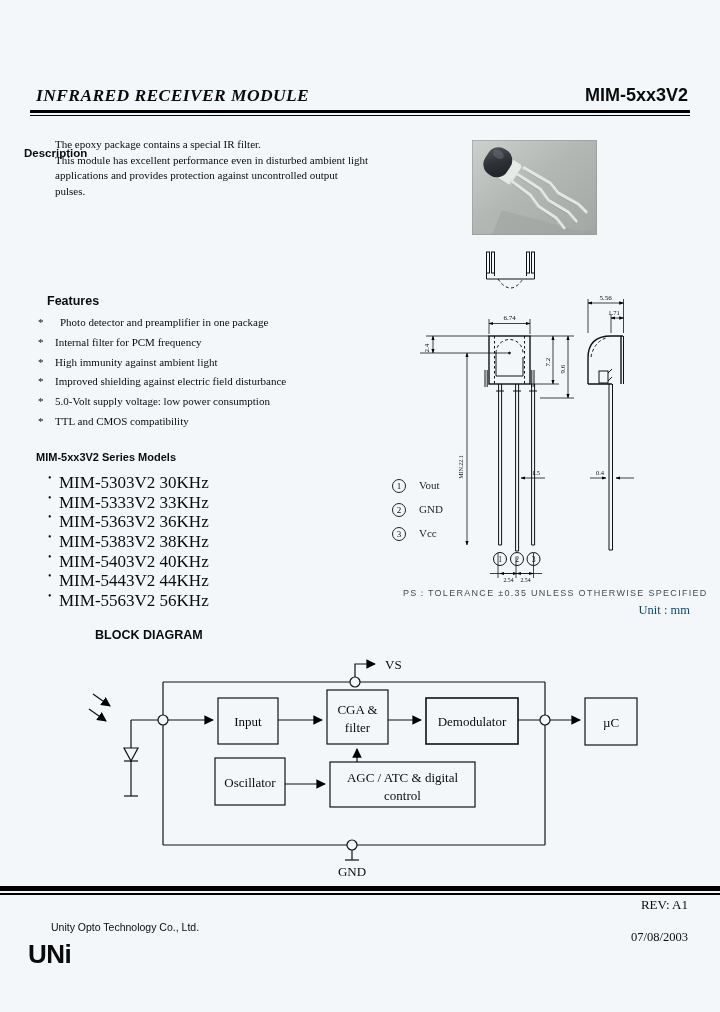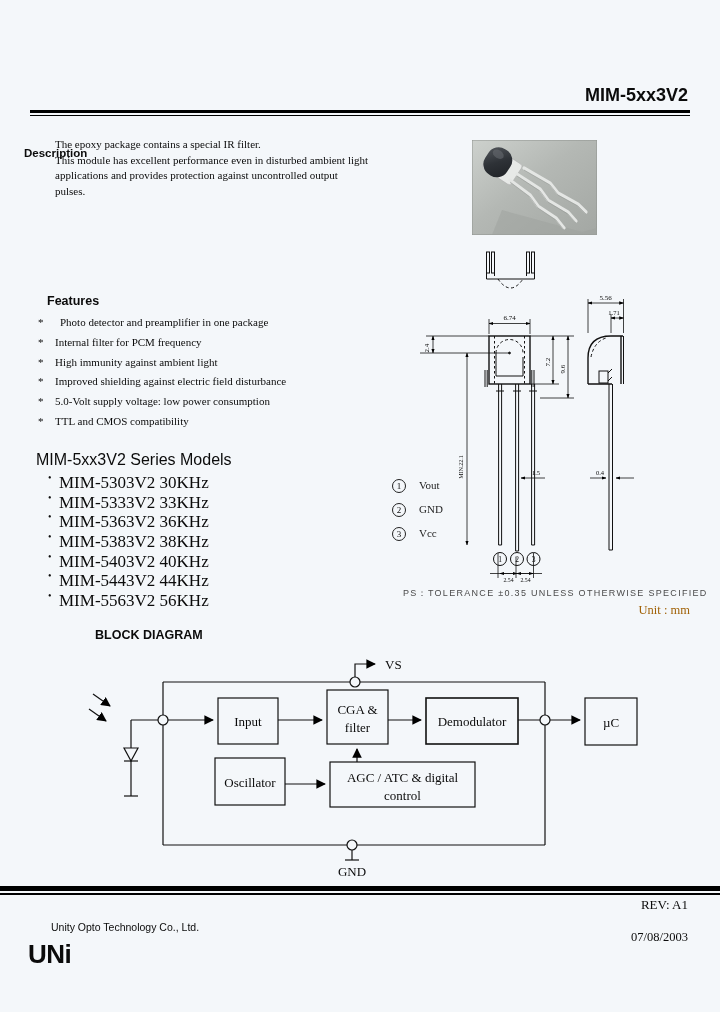--- a/index.html
+++ b/index.html
@@ -22,35 +22,35 @@
 
   .h-desc   { left:24px; top:119px; font-size:11.5px; font-weight:bold;margin-top:28px; }
   .desc-text { left:55px; top:137px; width:314px; font-size:11px; line-height:15.6px; }
   .desc-text p { margin:0; }
 
   .h-feat { left:47px; top:294px; font-size:12.5px; font-weight:bold; }
   .feat-row { left:0; width:430px; height:16px; }
   .feat-bullet { position:absolute; left:38px; top:0; font-size:11px; }
   .feat-text   { position:absolute; left:55px; top:0; font-size:11px; }
 
-  .h-models { left:36px; top:451px; font-size:16px; font-weight:normal; }
+  .h-models { left:36px; top:451px; font-size:11px; font-weight:bold; }
   .model-row { left:0; width:300px; height:16px; }
   .model-bullet { position:absolute; left:48px; top:-1px; font-size:10px; }
   .model-text   { position:absolute; left:59px; top:0; font-size:17px; }
 
   
   .pin-row { left:392px; width:120px; height:20px; }
   .pin-num { position:absolute; left:0; top:0; width:14px; height:14px; border:1px solid #222;
              border-radius:50%; font-size:9px; text-align:center; line-height:13px;
              font-family:"Liberation Serif", serif; }
   .pin-label { position:absolute; left:27px; top:0px; font-size:11px; color:#222; }
 
   .tol-note { left:403px; top:587px; width:292px; font-size:9px; letter-spacing:1.3px;
               color:#4a4a4a; font-family:"Liberation Sans", sans-serif; white-space:nowrap; }
-  .unit-note { right:30px; top:603px; font-size:12.5px; color:#a16207; }
+  .unit-note { right:30px; top:603px; font-size:12.5px; color:#0c4a6e; }
 
   .h-block { left:47px; top:628px; font-size:12.5px; font-weight:bold;padding-left:48px; }
 
   
   .f-bar  { left:0; top:886px; width:720px; height:5px; background:#000; }
   .f-line { left:0; top:893px; width:720px; height:1.6px; background:#000; }
   .f-logo { left:28px; top:894px; font-size:26px; font-weight:800; letter-spacing:-0.5px;
             font-family:"Liberation Sans", sans-serif;margin-top:45px; }
   .f-company { left:28px; top:921px; font-size:10.5px; font-family:"Liberation Sans", sans-serif;padding-left:23px; }
   .f-rev  { right:32px; top:897px; font-size:13px; }
@@ -58,20 +58,21 @@
 
   svg text { font-family:"Liberation Serif", serif; fill:#0b0b0b; }
   svg .lbl { font-size:13px; }
   svg .dimtxt { font-size:7px; }
 </style>
 </head>
 <body>
 
 <div class="page">
 
+  <div class="abs title-left">INFRARED RECEIVER MODULE</div>
   <div class="abs title-right sans">MIM-5xx3V2</div>
   <div class="abs rule-thick"></div>
   <div class="abs rule-thin"></div>
 
   <div class="abs h-desc sans">Description</div>
   <div class="abs desc-text">
     <p>The epoxy package contains a special IR filter.</p>
     <p>This module has excellent performance even in disturbed ambient light applications and provides protection against uncontrolled output pulses.</p>
   </div>
 

